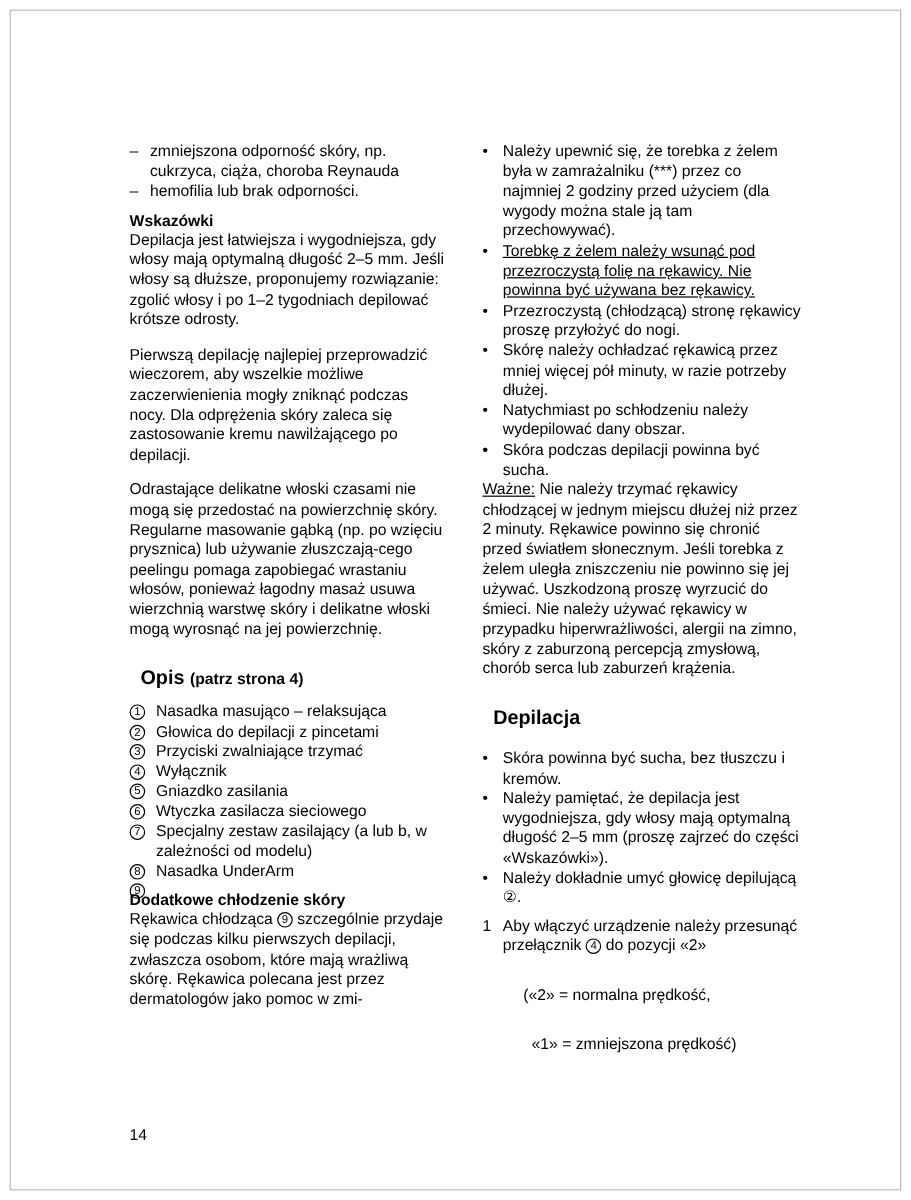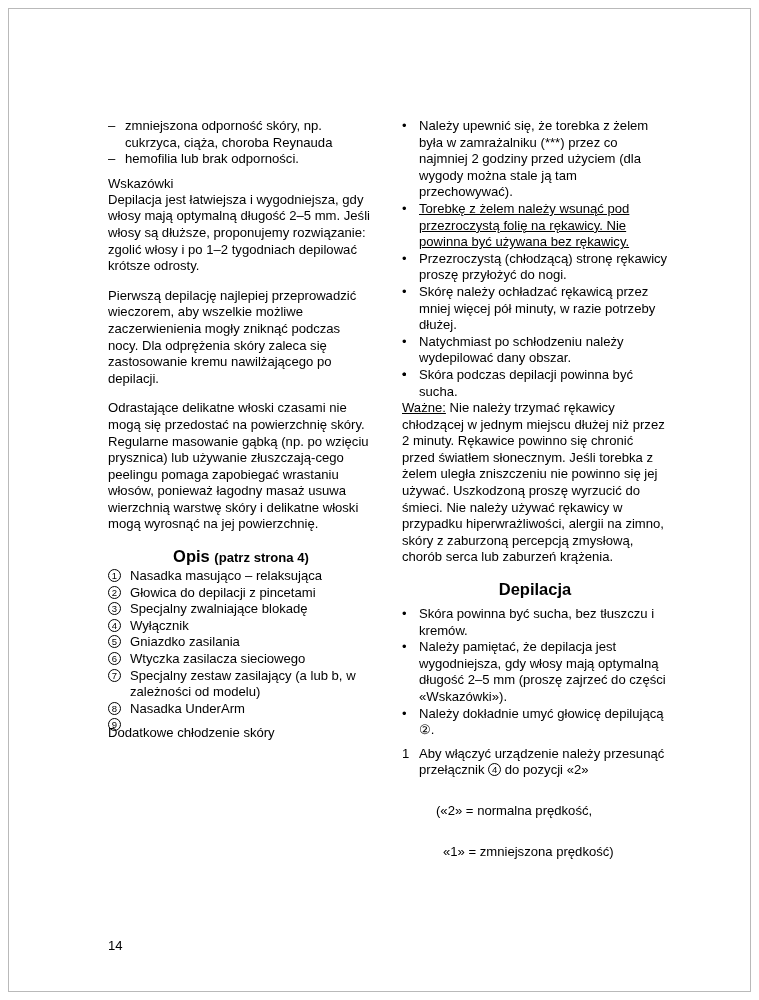--- a/index.html
+++ b/index.html
@@ -45,31 +45,30 @@
   p {
     margin: 0 0 0 0;
   }
   .gap {
     height: 13px;
   }
   .gap-sm {
     height: 7px;
   }
   .heading {
-    font-weight: normal;
+    font-weight: bold;
     margin: 0;
     font-size: 13.1px;
     line-height: 17px;
   }
   .heading-big {
     font-weight: bold;
     font-size: 16.5px;
     line-height: 20px;
-    margin: 0;
-    text-align: center;
+    margin: 9px;
   }
   .heading-big .sub {
     font-size: 13.1px;
     font-weight: bold;
   }
   .dashlist, .bullets, .numlist, .circlelist {
     margin: 0;
     padding: 0;
     list-style: none;
   }
@@ -164,32 +163,33 @@
       <div class="gap"></div>
 
       <div class="heading-big">
         <span>Opis</span>
         <span class="sub">(patrz strona 4)</span>
       </div>
 
       <ul class="circlelist">
         <li><span class="mk"><span class="circlenum">1</span></span><span>Nasadka masująco – relaksująca</span></li>
         <li><span class="mk"><span class="circlenum">2</span></span><span>Głowica do depilacji z pincetami</span></li>
-        <li><span class="mk"><span class="circlenum">3</span></span><span>Specjalny zwalniające blokadę</span></li>
+        <li><span class="mk"><span class="circlenum">3</span></span><span>Przyciski zwalniające trzymać</span></li>
         <li><span class="mk"><span class="circlenum">4</span></span><span>Wyłącznik</span></li>
         <li><span class="mk"><span class="circlenum">5</span></span><span>Gniazdko zasilania</span></li>
         <li><span class="mk"><span class="circlenum">6</span></span><span>Wtyczka zasilacza sieciowego</span></li>
         <li><span class="mk"><span class="circlenum">7</span></span><span>Specjalny zestaw zasilający (a lub b, w zależności od modelu)</span></li>
         <li><span class="mk"><span class="circlenum">8</span></span><span>Nasadka UnderArm</span></li>
         <li><span class="mk"><span class="circlenum">9</span></span></li>
       </ul>
 
       <div class="gap-sm"></div>
 
       <div class="heading">Dodatkowe chłodzenie skóry</div>
+      <p><span>Rękawica chłodząca </span><span class="circ-inline">9</span><span> szczególnie przydaje się podczas kilku pierwszych depilacji, zwłaszcza osobom, które mają wrażliwą skórę. Rękawica polecana jest przez dermatologów jako pomoc w zmi-</span></p>
 
     </div>
 
     <div class="col">
 
 
       <ul class="bullets">
         <li><span class="mk">•</span><span>Należy upewnić się, że torebka z żelem była w zamrażalniku (***) przez co najmniej 2 godziny przed użyciem (dla wygody można stale ją tam przechowywać).</span></li>
         <li><span class="mk">•</span><u class="uline">Torebkę z żelem należy wsunąć pod przezroczystą folię na rękawicy. Nie powinna być używana bez rękawicy.</u></li>
         <li><span class="mk">•</span><span>Przezroczystą (chłodzącą) stronę rękawicy proszę przyłożyć do nogi.</span></li>

